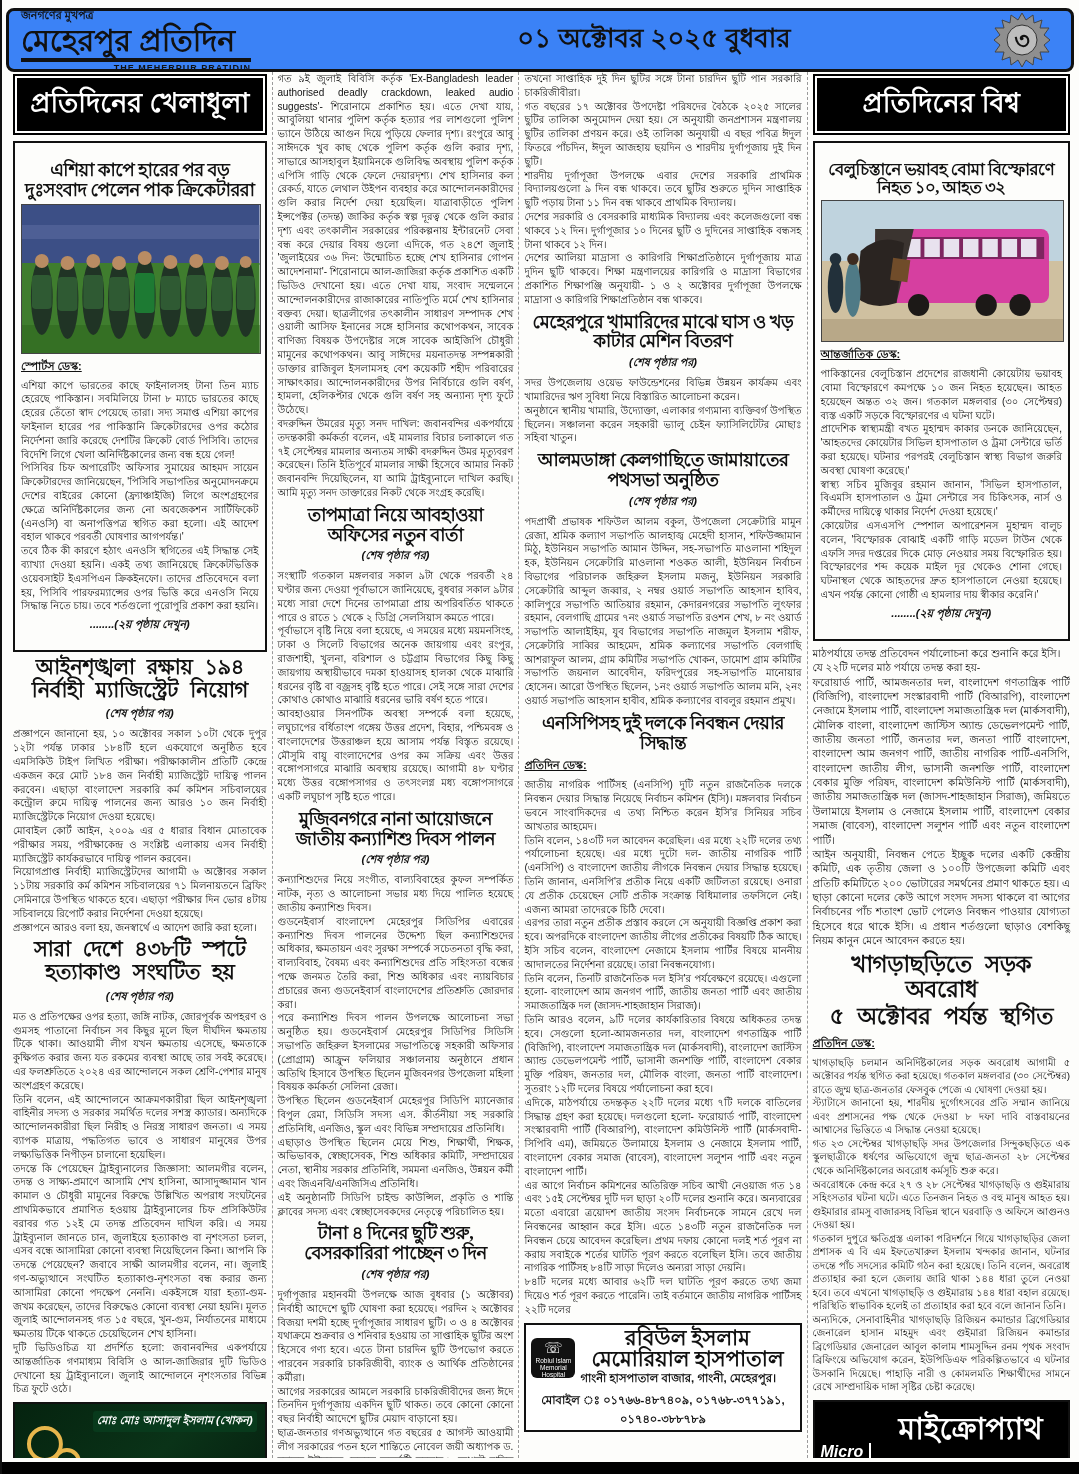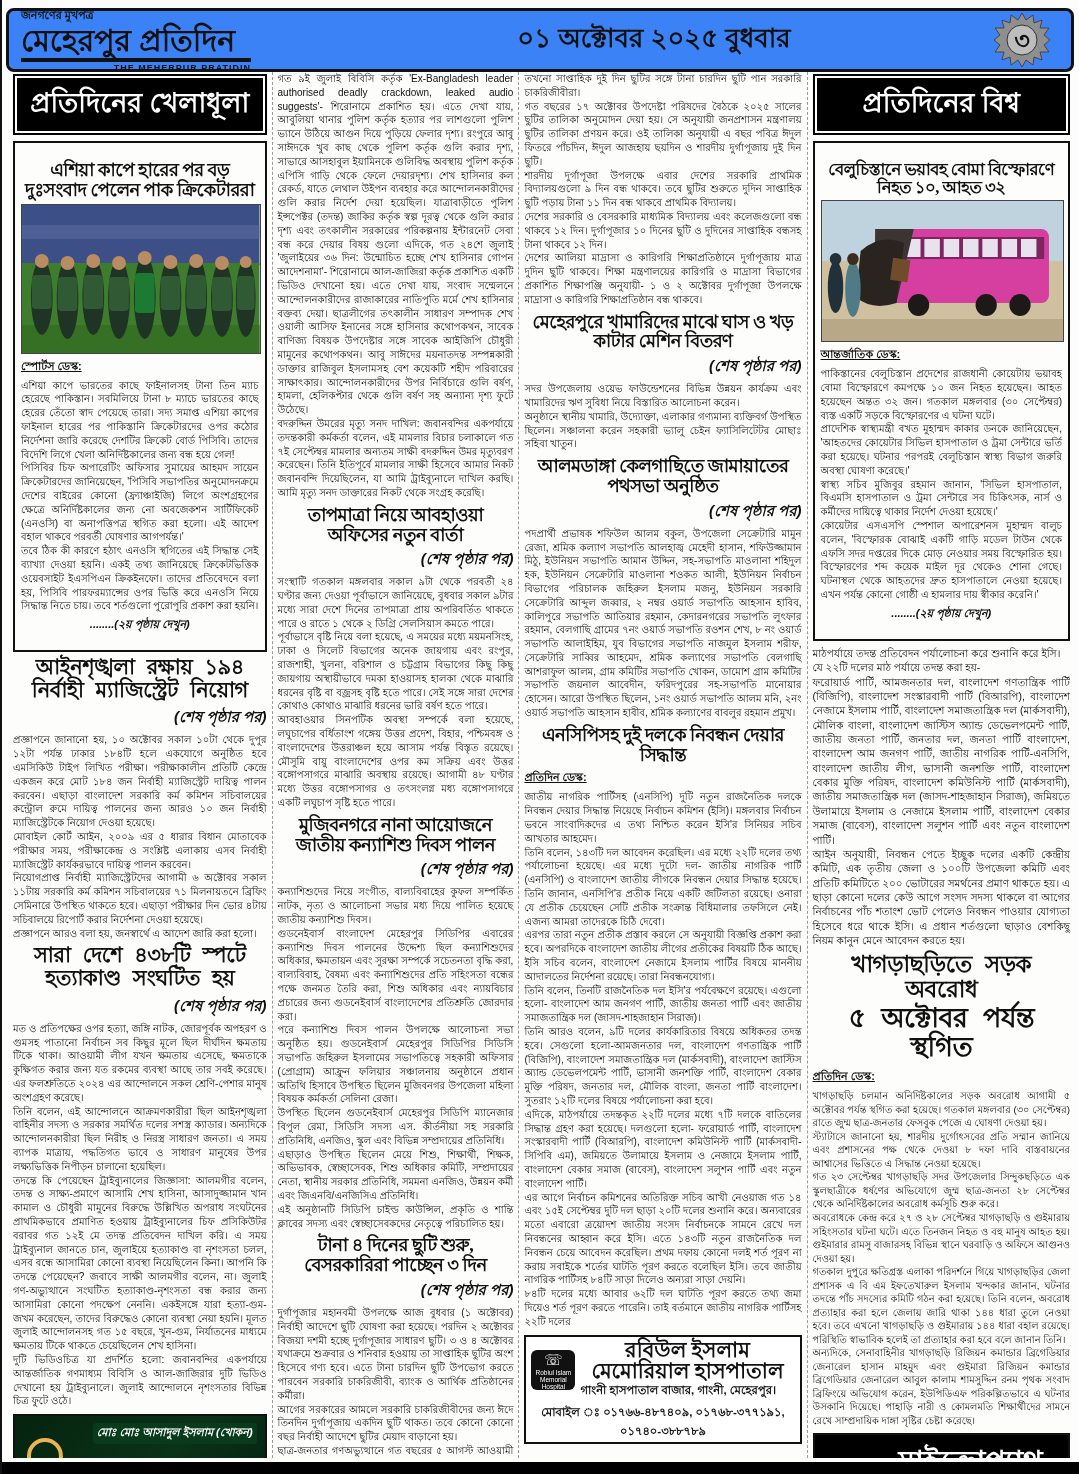--- a/index.html
+++ b/index.html
@@ -23,21 +23,21 @@
   .c2{width:240px;border-right:1px dashed #9a9a9a;}
   .c3{width:282px;border-right:1px dashed #9a9a9a;}
   .c4{width:262px;}
   
   .section-hd{background:#000;color:#fff;font-size:27px;font-weight:900;text-align:center;
               padding:6px 2px;border:2px solid #000;box-shadow:0 0 0 2px #fff inset;margin:2px 0 6px 0;}
   .hl-lg{font-size:21px;font-weight:900;text-align:center;line-height:1.08;margin:6px 0 2px 0;
          font-family:Liberation Mono, monospace;letter-spacing:-.5px;}
   .hl-md{font-size:18px;font-weight:900;text-align:center;line-height:1.1;margin:6px 0 2px 0;
          font-family:"Liberation Serif","DejaVu Serif",serif;letter-spacing:-.5px;}
-  .subhead{font-size:15px;font-weight:bold;text-align:right;margin:1px 0 3px 0;font-style:italic;}
+  .subhead{font-size:11px;font-weight:bold;text-align:center;margin:1px 0 3px 0;font-style:italic;}
   .byline{font-size:11px;font-weight:bold;text-decoration:underline;margin:4px 0 2px 0;}
   .body-tx{font-size:10px;line-height:1.38;text-align:justify;white-space:pre-line;}
   .more{font-size:11px;font-weight:bold;font-style:italic;text-align:center;margin:3px 0;}
   .boxed{border:2px solid #111;padding:12px 6px;margin-bottom:6px;}
   .photo{width:100%;display:block;border:1px solid #444;margin:3px 0;}
   
   .ad{border:2px solid #111;margin:6px 0;overflow:hidden;}
   .akash{background:linear-gradient(135deg,#05230f 0%,#0a3318 45%,#03140a 100%);color:#fff;height:180px;position:relative;}
   .ak-name{font-size:11px;font-weight:bold;background:#083a1c;display:inline-block;padding:1px 4px;border-radius:3px;}
   .hospital{background:#fff;}
@@ -302,21 +302,21 @@
         <div class="more">........(২য় পৃষ্ঠায় দেখুন)</div>
       </div>
 
       <div class="party-list">মাঠপর্যায়ে তদন্ত প্রতিবেদন পর্যালোচনা করে শুনানি করে ইসি।
 যে ২২টি দলের মাঠ পর্যায়ে তদন্ত করা হয়-
 ফরোয়ার্ড পার্টি, আমজনতার দল, বাংলাদেশ গণতান্ত্রিক পার্টি (বিজিপি), বাংলাদেশ সংস্কারবাদী পার্টি (বিআরপি), বাংলাদেশ নেজামে ইসলাম পার্টি, বাংলাদেশ সমাজতান্ত্রিক দল (মার্কসবাদী), মৌলিক বাংলা, বাংলাদেশ জাস্টিস অ্যান্ড ডেভেলপমেন্ট পার্টি, জাতীয় জনতা পার্টি, জনতার দল, জনতা পার্টি বাংলাদেশ, বাংলাদেশ আম জনগণ পার্টি, জাতীয় নাগরিক পার্টি-এনসিপি, বাংলাদেশ জাতীয় লীগ, ভাসানী জনশক্তি পার্টি, বাংলাদেশ বেকার মুক্তি পরিষদ, বাংলাদেশ কমিউনিস্ট পার্টি (মার্কসবাদী), জাতীয় সমাজতান্ত্রিক দল (জাসদ-শাহজাহান সিরাজ), জমিয়তে উলামায়ে ইসলাম ও নেজামে ইসলাম পার্টি, বাংলাদেশ বেকার সমাজ (বাবেস), বাংলাদেশ সলুশন পার্টি এবং নতুন বাংলাদেশ পার্টি।
 আইন অনুযায়ী, নিবন্ধন পেতে ইচ্ছুক দলের একটি কেন্দ্রীয় কমিটি, এক তৃতীয় জেলা ও ১০০টি উপজেলা কমিটি এবং প্রতিটি কমিটিতে ২০০ ভোটারের সমর্থনের প্রমাণ থাকতে হয়। এ ছাড়া কোনো দলের কেউ আগে সংসদ সদস্য থাকলে বা আগের নির্বাচনের পাঁচ শতাংশ ভোট পেলেও নিবন্ধন পাওয়ার যোগ্যতা হিসেবে ধরে থাকে ইসি। এ প্রধান শর্তগুলো ছাড়াও বেশকিছু নিয়ম কানুন মেনে আবেদন করতে হয়।</div>
 
       <div>
         <div class="hl-lg" style="font-size:23px">খাগড়াছড়িতে সড়ক অবরোধ</div>
-        <div class="hl-lg" style="font-size:27px;margin-top:0;">৫ অক্টোবর পর্যন্ত স্থগিত</div>
+        <div class="hl-lg" style="font-size:23px;margin-top:0;">৫ অক্টোবর পর্যন্ত স্থগিত</div>
         <div class="byline">প্রতিদিন ডেস্ক:</div>
         <div class="body-tx" style="font-size:9.8px">খাগড়াছড়ি চলমান অনির্দিষ্টকালের সড়ক অবরোধ আগামী ৫ অক্টোবর পর্যন্ত স্থগিত করা হয়েছে। গতকাল মঙ্গলবার (৩০ সেপ্টেম্বর) রাতে জুম্ম ছাত্র-জনতার ফেসবুক পেজে এ ঘোষণা দেওয়া হয়।
 স্ট্যাটাসে জানানো হয়, শারদীয় দুর্গোৎসবের প্রতি সম্মান জানিয়ে এবং প্রশাসনের পক্ষ থেকে দেওয়া ৮ দফা দাবি বাস্তবায়নের আশ্বাসের ভিত্তিতে এ সিদ্ধান্ত নেওয়া হয়েছে।
 গত ২৩ সেপ্টেম্বর খাগড়াছড়ি সদর উপজেলার সিন্দুকছড়িতে এক স্কুলছাত্রীকে ধর্ষণের অভিযোগে জুম্ম ছাত্র-জনতা ২৮ সেপ্টেম্বর থেকে অনির্দিষ্টকালের অবরোধ কর্মসূচি শুরু করে।
 অবরোধকে কেন্দ্র করে ২৭ ও ২৮ সেপ্টেম্বর খাগড়াছড়ি ও গুইমারায় সহিংসতার ঘটনা ঘটে। এতে তিনজন নিহত ও বহু মানুষ আহত হয়। গুইমারার রামসু বাজারসহ বিভিন্ন স্থানে ঘরবাড়ি ও অফিসে আগুনও দেওয়া হয়।
 গতকাল দুপুরে ক্ষতিগ্রস্ত এলাকা পরিদর্শনে গিয়ে খাগড়াছড়ির জেলা প্রশাসক এ বি এম ইফতেখারুল ইসলাম খন্দকার জানান, ঘটনার তদন্তে পাঁচ সদস্যের কমিটি গঠন করা হয়েছে। তিনি বলেন, অবরোধ প্রত্যাহার করা হলে জেলায় জারি থাকা ১৪৪ ধারা তুলে নেওয়া হবে। তবে এখনো খাগড়াছড়ি ও গুইমারায় ১৪৪ ধারা বহাল রয়েছে। পরিস্থিতি স্বাভাবিক হলেই তা প্রত্যাহার করা হবে বলে জানান তিনি।
 অন্যদিকে, সেনাবাহিনীর খাগড়াছড়ি রিজিয়ন কমান্ডার ব্রিগেডিয়ার জেনারেল হাসান মাহমুদ এবং গুইমারা রিজিয়ন কমান্ডার ব্রিগেডিয়ার জেনারেল আবুল কালাম শামসুদ্দিন রনম পৃথক সংবাদ ব্রিফিংয়ে অভিযোগ করেন, ইউপিডিএফ পরিকল্পিতভাবে এ ঘটনার উসকানি দিয়েছে। পাহাড়ি নারী ও কোমলমতি শিক্ষার্থীদের সামনে রেখে সাম্প্রদায়িক দাঙ্গা সৃষ্টির চেষ্টা করেছে।</div>
       </div>
 
       <div class="ad micro">

